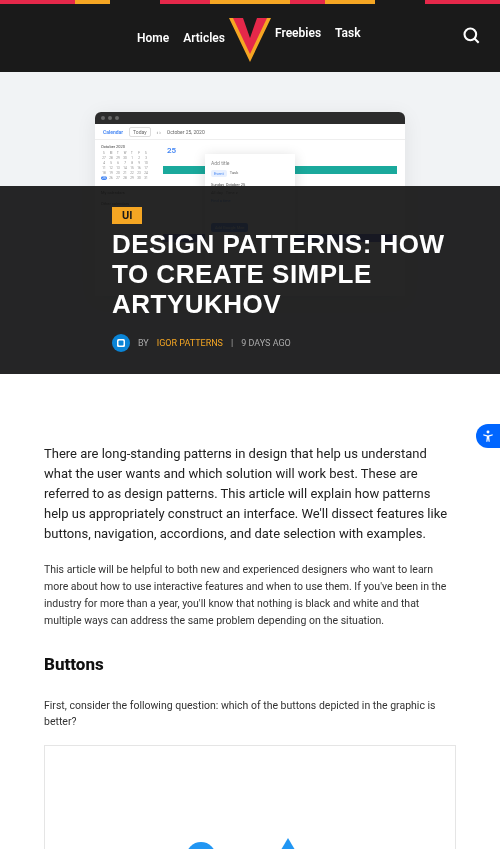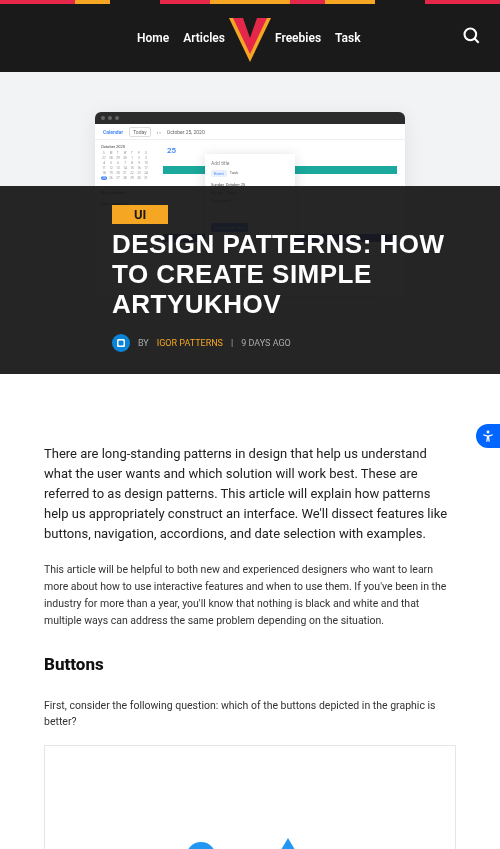--- a/index.html
+++ b/index.html
@@ -1,37 +1,37 @@
 <!DOCTYPE html>
 <html><head>
 <meta charset="utf-8">
 <style>
   * { margin: 0; padding: 0; box-sizing: border-box; }
   body { font-family: -apple-system, BlinkMacSystemFont, "Segoe UI", Roboto, Arial, sans-serif; background: #fff; width: 500px; }
   .top-stripe { height: 4px; background: linear-gradient(90deg, #e5284a 0%, #e5284a 15%, #f5a623 15%, #f5a623 22%, #1a1a1a 22%, #1a1a1a 32%, #e5284a 32%, #e5284a 42%, #f5a623 42%, #f5a623 58%, #e5284a 58%, #e5284a 65%, #f5a623 65%, #f5a623 75%, #1a1a1a 75%, #1a1a1a 85%, #e5284a 85%); }
   .header { background: #1a1a1a; display: flex; align-items: center; justify-content: space-between; padding: 0 18px; height: 68px; position: relative; }
   .nav-left { display: flex; gap: 14px; align-items: center; flex: 1; }
-  .nav-right { display: flex; gap: 14px; align-items: center; flex: 1; justify-content: flex-start; padding-left: 50px; }
+  .nav-right { display: flex; gap: 14px; flex: 1; justify-content: flex-start; padding-left: 50px; }
   .nav-item { color: #fff; font-size: 12px; font-weight: 600; cursor: pointer; }
   .logo { position: absolute; left: 50%; transform: translateX(-50%); top: 8px; }
   .search-wrap { margin-left: auto; }
   .search-icon { color: #fff; cursor: pointer; }
   .hero-wrap { background: #f1f3f5; padding-top: 40px; position: relative; }
   .hero-img { width: 310px; margin: 0 auto; display: block; background: #fff; border-radius: 6px 6px 0 0; overflow: hidden; box-shadow: 0 4px 20px rgba(0,0,0,0.08); }
   .browser-bar { background: #2c2c2c; height: 12px; display: flex; align-items: center; padding: 0 6px; gap: 3px; }
   .dot { width: 4px; height: 4px; border-radius: 50%; background: #666; }
   .calendar-mock { background: #fff; height: 172px; position: relative; font-size: 5px; color: #666; }
   .cal-top { height: 16px; border-bottom: 1px solid #eee; display: flex; align-items: center; padding: 0 8px; gap: 6px; }
   .cal-blue-bar { position: absolute; top: 42px; left: 68px; right: 8px; height: 8px; background: #1aa99c; }
   .cal-blue-bar2 { position: absolute; top: 110px; left: 68px; right: 8px; height: 8px; background: #4050c7; }
   .cal-sidebar { position: absolute; top: 20px; left: 6px; width: 56px; }
   .cal-popup { position: absolute; top: 30px; left: 110px; width: 90px; height: 120px; background: #fff; box-shadow: 0 2px 12px rgba(0,0,0,0.15); padding: 6px; }
   .cal-popup-blue { background: #4285f4; color: #fff; font-size: 4px; padding: 2px 4px; border-radius: 2px; display: inline-block; margin-top: 20px; }
   .title-overlay { background: rgba(20,20,20,0.92); padding: 18px 28px 22px 28px; margin-top: -110px; position: relative; z-index: 2; }
-  .badge { background: #f5a623; color: #1a1a1a; font-size: 13px; font-weight: 700; padding: 2px 22px; display: inline-block; margin-bottom: 6px; }
+  .badge { background: #f5a623; color: #1a1a1a; font-size: 11px; font-weight: 700; padding: 2px 10px; display: inline-block; margin-bottom: 6px; }
   .article-title { color: #fff; font-size: 26px; font-weight: 800; line-height: 1.15; letter-spacing: 0.5px; font-family: "Arial Black", Arial, sans-serif; }
   .byline { display: flex; align-items: center; gap: 8px; margin-top: 14px; color: #aaa; font-size: 9px; }
   .avatar { width: 18px; height: 18px; border-radius: 50%; background: #0a84d6; display: flex; align-items: center; justify-content: center; }
   .byline a { color: #f5a623; text-decoration: none; }
   .content { padding: 70px 44px 0 44px; }
   .lede { font-size: 13px; line-height: 1.55; color: #222; margin-bottom: 18px; }
   .sub { font-size: 10.5px; line-height: 1.6; color: #333; margin-bottom: 24px; }
   .section-h { font-size: 17px; font-weight: 800; color: #111; margin-bottom: 24px; }
   .buttons-box { border: 1px solid #e5e5e5; margin-top: 14px; height: 150px; display: flex; align-items: flex-end; justify-content: space-around; padding: 0 20px 22px 20px; }
   .btn-shape { background: #2196f3; color: #fff; font-size: 9px; display: flex; align-items: center; justify-content: center; }

